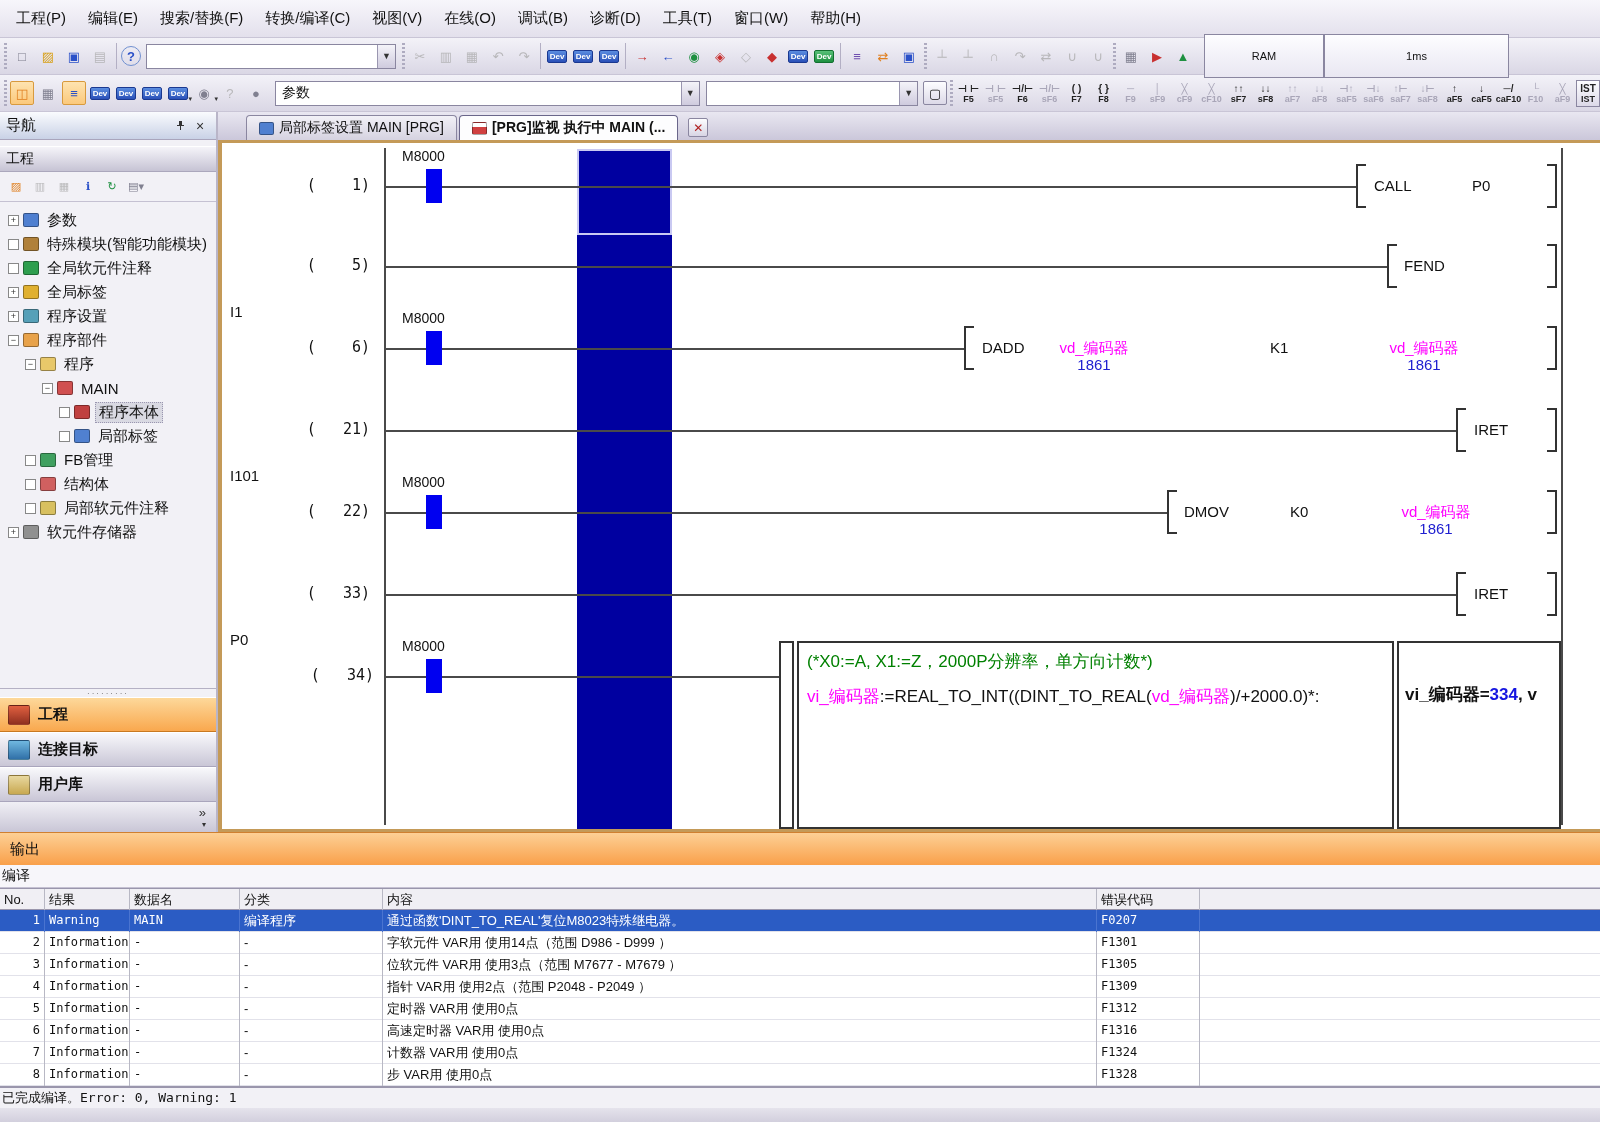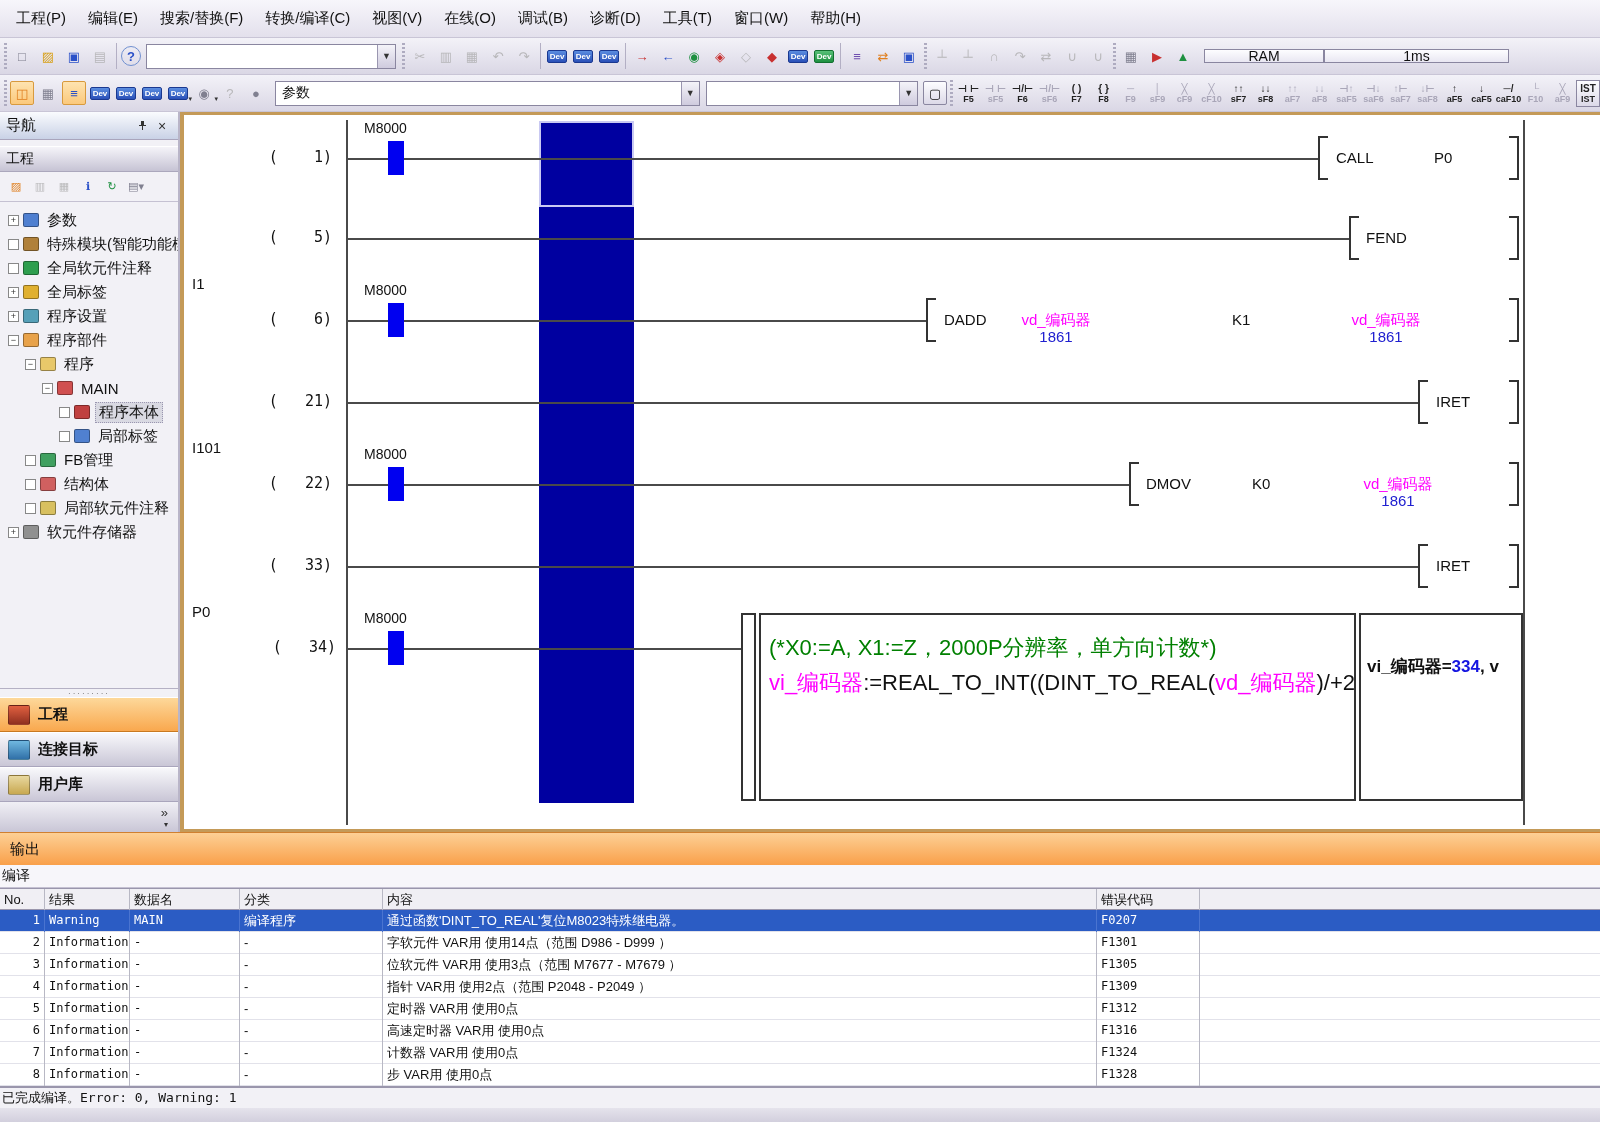--- a/index.html
+++ b/index.html
@@ -23,38 +23,38 @@
   .ic.act { background:linear-gradient(#FEE3B0,#FBC97C); border-color:#D89A3E; }
   .c-blue { color:#2A50C8; } .c-yellow{ color:#D8A018; } .c-red{ color:#C83030; } .c-green{ color:#1E9040; }
   .c-purple{ color:#7050B0; } .c-orange{ color:#E08020; } .c-gray{ color:#808090; }
   .devchip { font-size:8px; font-weight:bold; color:#fff; background:linear-gradient(#5B8DE0,#2A50B8);
              padding:1px 2px; border:1px solid #1A3890; border-radius:2px; }
   .devchip.green { background:linear-gradient(#58C078,#1E9040); border-color:#127030; }
   .combo { height:25px; background:#fff; border:1px solid #8A86A0; display:flex; align-items:center;
            font-size:14px; padding:0 6px; position:relative; }
   .combo .arrow { position:absolute; right:0; top:0; bottom:0; width:18px; display:flex; align-items:center;
                   justify-content:center; background:linear-gradient(#F4F3F9,#CFCBDE); border-left:1px solid #9A96B0; font-size:9px; color:#333;}
-  .field { height:14px; border:1px solid #8A86A0; background:linear-gradient(#FDFDFF,#E9E7F2);
-           display:flex; align-items:center; justify-content:center; font-size:14px; }
+  .field { height:44px; border:1px solid #8A86A0; background:linear-gradient(#FDFDFF,#E9E7F2);
+           display:flex; align-items:center; justify-content:center; font-size:11px; }
   .dd { position:absolute; right:-3px; bottom:1px; font-size:7px; color:#333; }
 
   
   .fkeys { display:flex; align-items:center; }
   .fkey { width:27px; height:31px; display:flex; flex-direction:column; align-items:center; justify-content:center;
           border:1px solid transparent; }
   .fkey .fg { font-size:10px; line-height:11px; font-weight:bold; color:#222; white-space:nowrap; }
   .fkey .fk { font-size:9px; line-height:10px; font-weight:bold; color:#222; }
   .fkey.dis .fg, .fkey.dis .fk { color:#A9A6B8; }
   .fkey.box { border:1px solid #8A86A0; background:linear-gradient(#FDFDFF,#DCD9E8); height:27px; width:24px;}
 
   
   .main { display:flex; height:720px; }
 
   
-  .nav { width:180px; background:#F2F1F6; border-right:2px solid #B9B5C8; display:flex; flex-direction:column; position:relative;}
+  .nav { width:218px; background:#F2F1F6; border-right:2px solid #B9B5C8; display:flex; flex-direction:column; position:relative;}
   .nav-title { height:28px; display:flex; align-items:center; padding:0 6px; font-size:15px;
                background:linear-gradient(#FAFBFE,#C9D2E6); border-bottom:1px solid #A9A5BC; }
   .nav-title .sp { flex:1; }
   .nav-tbtn { width:20px; height:20px; display:flex; align-items:center; justify-content:center; font-size:14px; color:#333; }
   .nav-sec { height:26px; margin-top:6px; display:flex; align-items:center; padding:0 6px; font-size:14px;
              background:linear-gradient(#F5F4F9,#C6C3D4); border-top:1px solid #fff; border-bottom:1px solid #ABA7BC; }
   .nav-icons { height:30px; display:flex; align-items:center; padding:0 4px; border-bottom:1px solid #C5C1D2; }
   .nav-icons .ic { width:22px; height:22px; }
   .tree { flex:1; padding-top:6px; overflow:hidden; font-size:15px; background:#F2F1F6; }
   .titem { height:24px; display:flex; align-items:center; white-space:nowrap; }
@@ -108,21 +108,21 @@
   .brl { border-left:2px solid #333; }
   .brl::before, .brl::after, .brr::before, .brr::after { content:""; position:absolute; width:8px; height:2px; background:#333; }
   .brl::before{top:0;left:0;} .brl::after{bottom:0;left:0;}
   .brr { border-right:2px solid #333; }
   .brr::before{top:0;right:0;} .brr::after{bottom:0;right:0;}
   .itext { position:absolute; font-size:15px; white-space:nowrap; }
   .opstack { position:absolute; width:150px; text-align:center; font-size:15px; line-height:17px; }
   .mag { color:#FF00FF; } .mval { color:#2020D0; }
   .st-strip { position:absolute; left:557px; top:498px; width:15px; height:188px; border:2px solid #333; background:#fff; }
   .st-box { position:absolute; left:575px; top:498px; width:597px; height:188px; border:2px solid #333; background:#fff;
-            padding:15px 8px; font-size:22px; line-height:35px; white-space:nowrap; overflow:hidden; }
+            padding:1px 8px; font-size:17px; line-height:35px; white-space:nowrap; overflow:hidden; }
   .st-comment { color:#008000; }
   .mon-box { position:absolute; left:1175px; top:498px; width:164px; height:188px; border:2px solid #333; background:#fff;
              font-size:17px; font-weight:bold; padding:40px 4px 0 6px; white-space:nowrap; overflow:hidden; }
   .mon-box .mval { color:#1515E0; }
 
   
   .outbar { height:33px; background:linear-gradient(#FDD095,#F9A04A); border-top:1px solid #D08030;
             display:flex; align-items:center; padding:0 10px; font-size:15px; }
   .compile-row { height:23px; background:#F7F6FA; border-bottom:1px solid #C5C1D2; display:flex; align-items:center; padding-left:2px; font-size:14px;}
   .otable { background:#fff; font-size:13px; }
@@ -524,20 +524,35 @@
           </div>
         </div>
       <div class="nav-chev">
           <span>»</span>
           <span style="font-size:8px">▾</span>
         </div>
     </div>
   </div>
 
   <div class="editor">
+    <div class="tabstrip">
+      <span style="display:flex;align-items:flex-end">
+
+          <span class="tab">
+            <span class="tabico ti-label"></span>
+            <span>局部标签设置 MAIN [PRG]</span>
+          </span>
+
+          <span class="tab active">
+            <span class="tabico ti-prg"></span>
+            <span>[PRG]监视 执行中 MAIN (...</span>
+          </span>
+        </span>
+      <span class="tab-close">✕</span>
+    </div>
 
     <div class="canvas">
 
       <div class="lad-col"></div>
       <div class="lad-cursor"></div>
 
       <div class="vbus" style="left:162px"></div>
       <div class="vbus" style="left:1339px"></div>
 
       <div class="hline" style="left:162px;top:43px;width:972px"></div>

